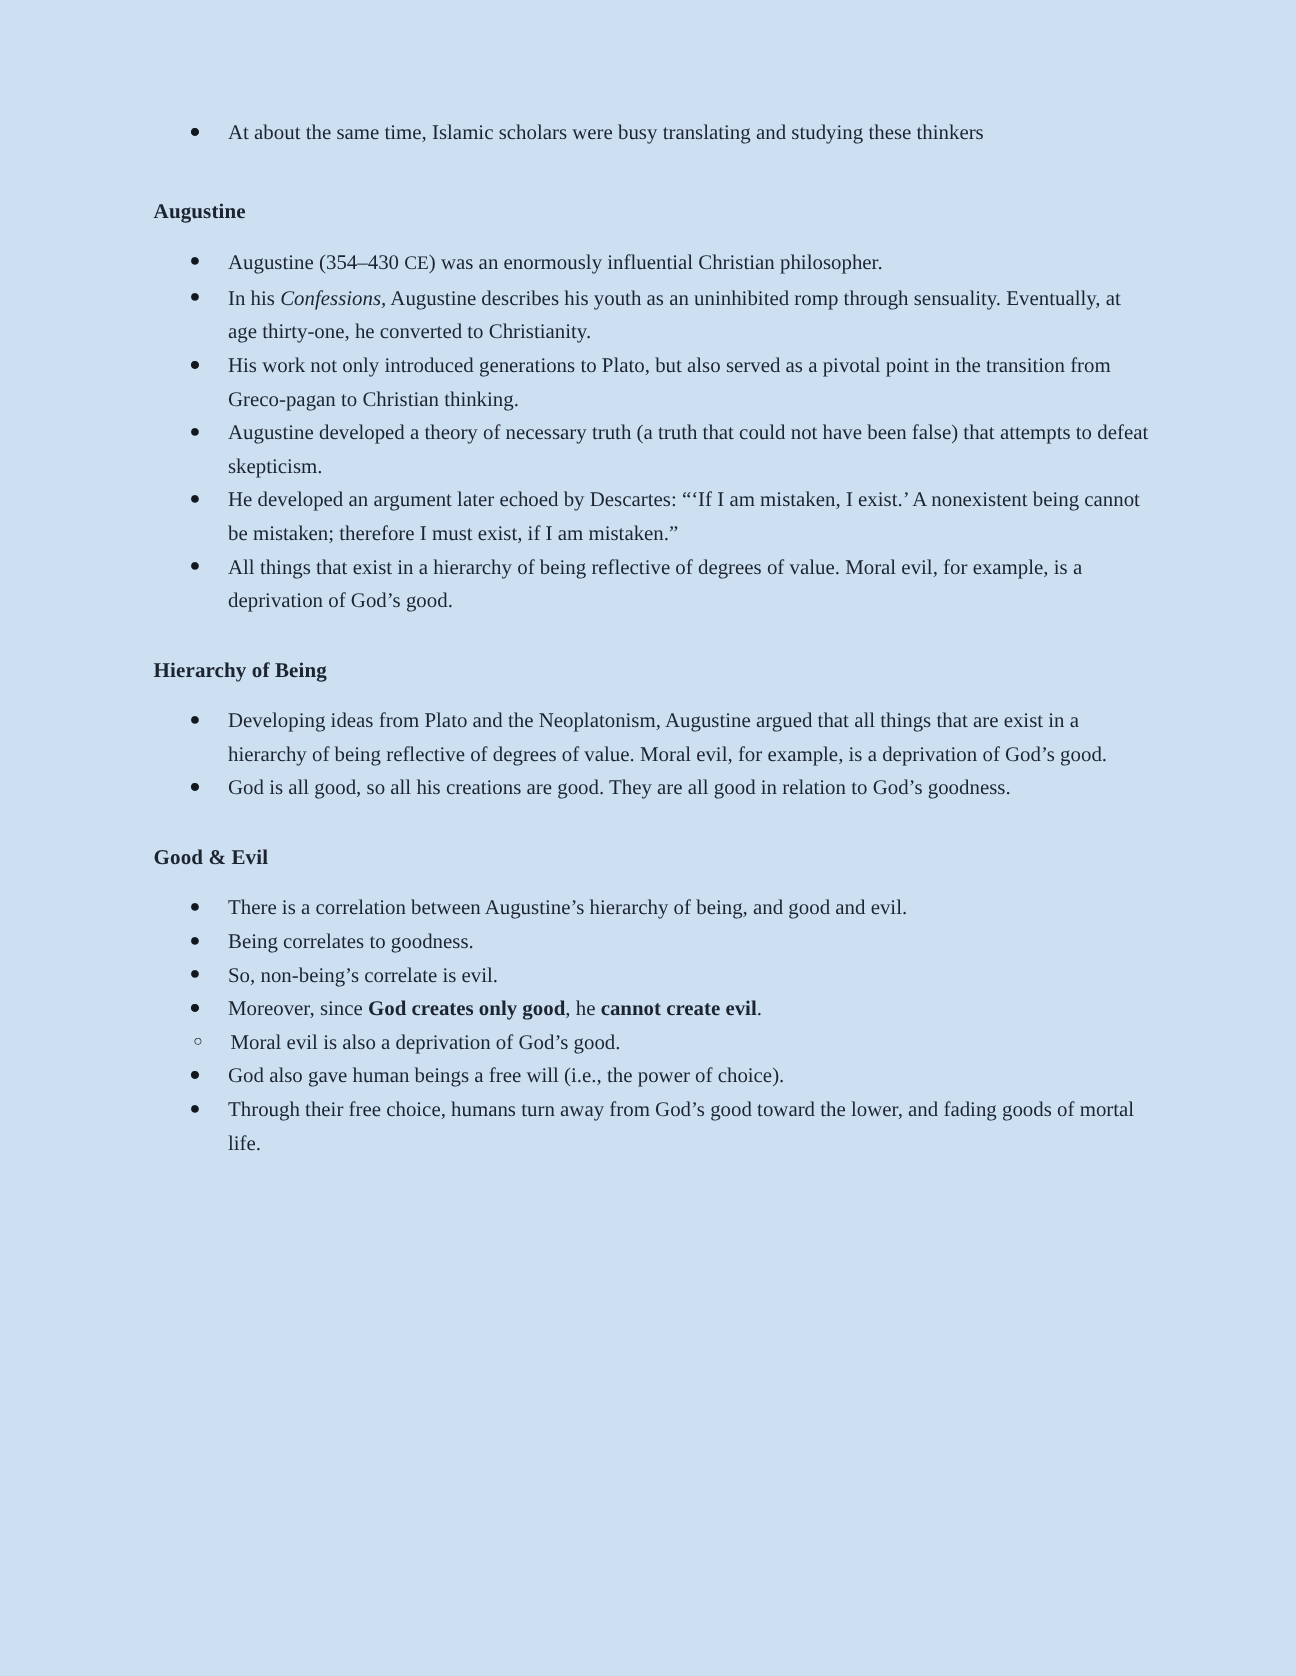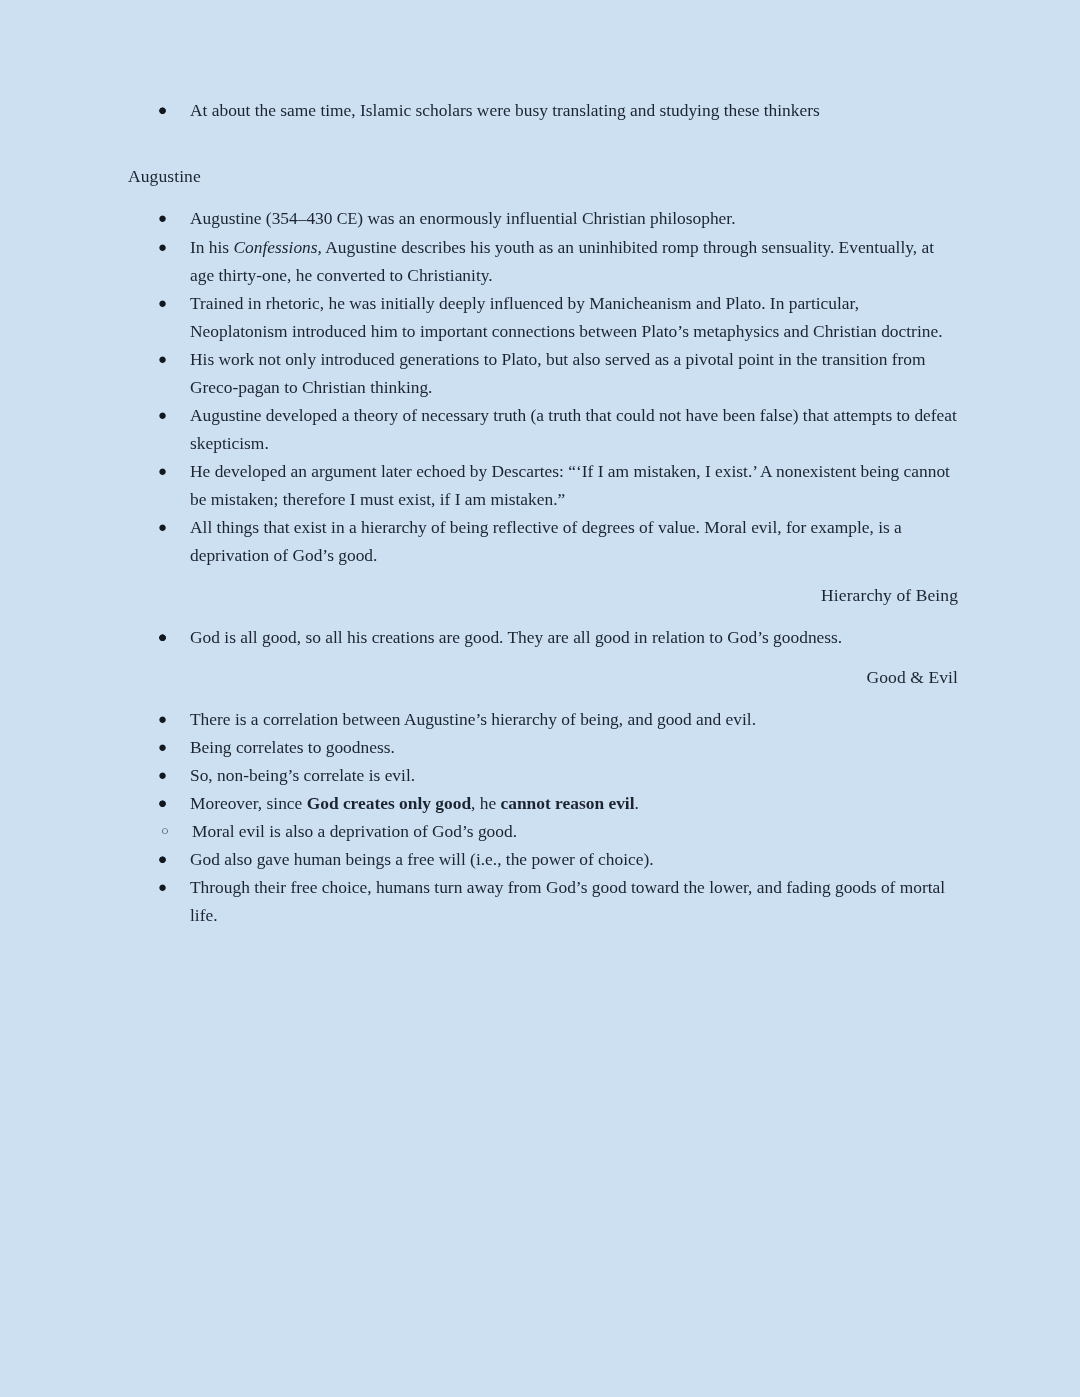--- a/index.html
+++ b/index.html
@@ -20,29 +20,28 @@
     width: 1080px;
     height: 1397px;
     box-sizing: border-box;
     padding: 96px 122px 0 128px;
   }
   .doc {
     width: 830px;
   }
   
   .section-heading {
-    font-weight: normal;
+    font-weight: bold;
     font-size: 17.5px;
     line-height: 28px;
     margin: 0 0 14px 0;
     letter-spacing: 0.1px;
   }
   .section-heading.spaced-top {
-    margin-top: 12px;
-    text-align: right;
+    margin-top: 30px;
   }
   
   ul.bullets {
     list-style: none;
     margin: 0;
     padding: 0;
   }
   ul.bullets > li {
     position: relative;
     padding-left: 62px;
@@ -105,43 +104,43 @@
       </ul>
 
     <div class="gap-after-intro"></div>
 
     <div id="sections-container">
         <div>
           <div class="section-heading">Augustine</div>
           <ul class="bullets">
             <li><span class="bullet-glyph">●</span><span><span>Augustine (354–430 </span><span class="run-smallcaps">CE</span><span>) was an enormously influential Christian philosopher.</span></span></li>
             <li><span class="bullet-glyph">●</span><span><span>In his </span><span class="run-italic">Confessions,</span><span> Augustine describes his youth as an uninhibited romp through sensuality. Eventually, at age thirty-one, he converted to Christianity.</span></span></li>
-            <li><span class="bullet-glyph">●</span><span><span>Trained in rhetoric, he was initially deeply influenced by Manicheanism and Plato. In particular, Neoplatonism introduced him to important connections between Plato’s metaphysics and Christian doctrine.</span></span></li>
+            <li><span class="bullet-glyph">●</span></li>
             <li><span class="bullet-glyph">●</span><span><span>His work not only introduced generations to Plato, but also served as a pivotal point in the transition from Greco-pagan to Christian thinking.</span></span></li>
             <li><span class="bullet-glyph">●</span><span><span>Augustine developed a theory of necessary truth (a truth that could not have been false) that attempts to defeat skepticism.</span></span></li>
             <li><span class="bullet-glyph">●</span><span><span>He developed an argument later echoed by Descartes: “‘If I am mistaken, I exist.’ A nonexistent being cannot be mistaken; therefore I must exist, if I am mistaken.”</span></span></li>
             <li><span class="bullet-glyph">●</span><span><span>All things that exist in a hierarchy of being reflective of degrees of value. Moral evil, for example, is a deprivation of God’s good.</span></span></li>
           </ul>
         </div>
         <div>
           <div class="section-heading spaced-top">Hierarchy of Being</div>
           <ul class="bullets">
-            <li><span class="bullet-glyph">●</span></li>
+            <li><span class="bullet-glyph">●</span><span><span>Developing ideas from Plato and the Neoplatonism, Augustine argued that all things that are exist in a hierarchy of being reflective of degrees of value. Moral evil, for example, is a deprivation of God’s good.</span></span></li>
             <li><span class="bullet-glyph">●</span></li>
             <li><span class="bullet-glyph">●</span><span><span>God is all good, so all his creations are good. They are all good in relation to God’s goodness.</span></span></li>
           </ul>
         </div>
         <div>
           <div class="section-heading spaced-top">Good &amp; Evil</div>
           <ul class="bullets">
             <li><span class="bullet-glyph">●</span><span><span>There is a correlation between Augustine’s hierarchy of being, and good and evil.</span></span></li>
             <li><span class="bullet-glyph">●</span><span><span>Being correlates to goodness.</span></span></li>
             <li><span class="bullet-glyph">●</span><span><span>So, non-being’s correlate is evil.</span></span></li>
             <li><span class="bullet-glyph">●</span></li>
-            <li><span class="bullet-glyph">●</span><span><span>Moreover, since </span><span class="run-bold">God creates only good</span><span>, he </span><span class="run-bold">cannot reason evil</span><span>.</span></span></li>
+            <li><span class="bullet-glyph">●</span><span><span>Moreover, since </span><span class="run-bold">God creates only good</span><span>, he </span><span class="run-bold">cannot create evil</span><span>.</span></span></li>
             <li style="padding: 0px;">
               <ul class="sub-bullets">
                 <li><span class="bullet-glyph">○</span><span><span>Moral evil is also a deprivation of God’s good.</span></span></li>
               </ul>
             </li>
             <li><span class="bullet-glyph">●</span></li>
             <li><span class="bullet-glyph">●</span><span><span>God also gave human beings a free will (i.e., the power of choice).</span></span></li>
             <li><span class="bullet-glyph">●</span><span><span>Through their free choice, humans turn away from God’s good toward the lower, and fading goods of mortal life.</span></span></li>
           </ul>
         </div>

